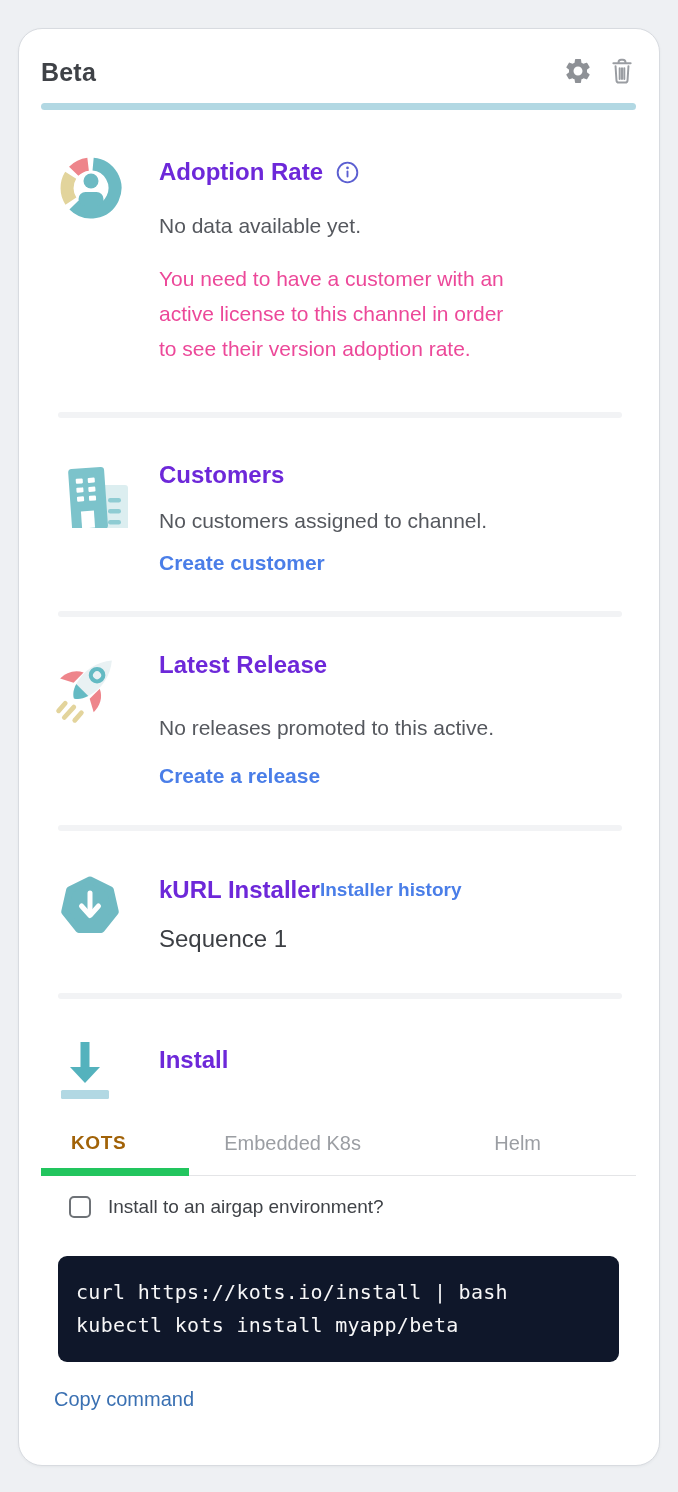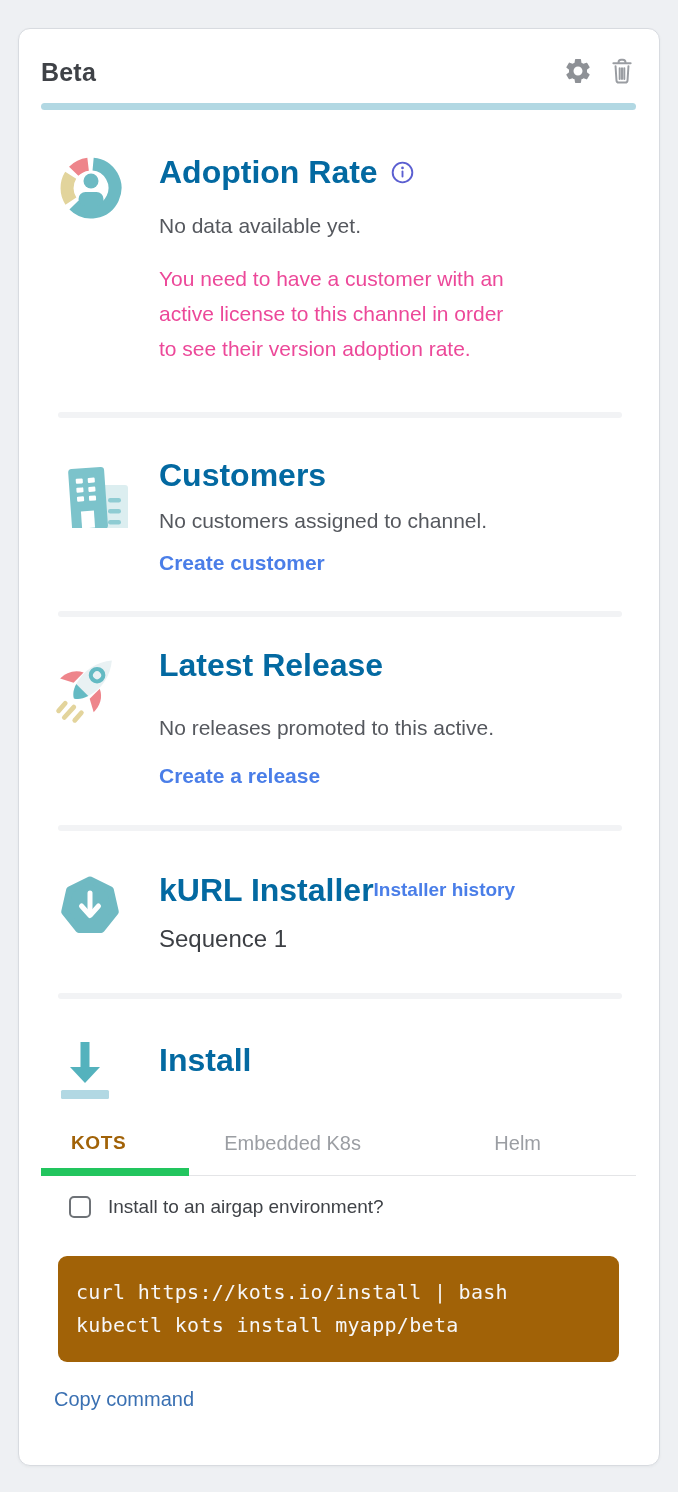--- a/index.html
+++ b/index.html
@@ -8,36 +8,36 @@
     background:#eef0f3;
     font-family:"Liberation Sans", sans-serif;
     color:#3f4247;
     overflow:hidden;
   }
   .card {
     position:absolute; left:18px; top:28px;
     width:642px; height:1438px;
     background:#ffffff;
     border:1px solid #d8dbe0;
-    border-radius:12px;
+    border-radius:24px;
     box-shadow:0 1px 3px rgba(40,50,60,.05);
     padding:26px 23px 0 22px;
     overflow:hidden;
   }
   
   .card-header { display:flex; align-items:center; justify-content:space-between; height:34px; }
   .channel-title { font-size:25px; font-weight:600; color:#3f4247; letter-spacing:.2px; }
   .header-actions { display:flex; align-items:center; gap:15px; }
   .icon-btn { background:none; border:none; cursor:pointer; padding:0; display:flex; align-items:center; }
   .accent-bar { margin-top:14px; height:7px; width:100%; border-radius:4px; background:#b2d8e3; }
 
   
   .section { display:flex; padding-left:17px; }
   .icon-col { flex:none; display:flex; justify-content:center; align-items:flex-start; }
-  .sec-title { font-size:32px; font-weight:600; color:#0369a1; line-height:34px; display:flex; align-items:center; }
+  .sec-title { font-size:24px; font-weight:600; color:#6d28d9; line-height:34px; display:flex; align-items:center; }
   .sec-empty { font-size:21px; color:#55585e; line-height:30px; }
   .sec-help { font-size:21px; color:#ec4899; line-height:35px; white-space:pre-line; width:470px; }
   .blue-link { font-size:21px; font-weight:600; color:#4a7ee8; text-decoration:none; line-height:30px; display:inline-block; cursor:pointer; }
   .divider { margin:0 0 0 17px; width:564px; height:6px; border-radius:3px; background:#f2f3f5; }
 
   .sec-adoption { margin-top:45px; }
   .sec-adoption .icon-col { width:66px; }
   .sec-adoption .text-col { margin-left:35px; }
   .sec-adoption .sec-empty { margin-top:22px; }
   .sec-adoption .sec-help { margin-top:20px; }
@@ -79,21 +79,21 @@
   .tab-helm { width:180px; }
   .tab-filler { flex:1; }
 
   
   .airgap-row { margin:20px 0 0 28px; display:flex; align-items:center; }
   .airgap-checkbox { appearance:none; -webkit-appearance:none; width:22px; height:22px;
     border:2px solid #6e7277; border-radius:5px; background:#fff; cursor:pointer; flex:none; }
   .airgap-label { margin-left:17px; font-size:19px; color:#3f4247; cursor:pointer; }
 
   
-  .code-block { margin:38px 0 0 17px; width:561px; background:#a16207; border-radius:9px;
+  .code-block { margin:38px 0 0 17px; width:561px; background:#0f172a; border-radius:9px;
     padding:20px 18px; }
   .code-line { font-family:"DejaVu Sans Mono", monospace; font-size:20px; letter-spacing:.3px;
     color:#f7f7f8; line-height:33px; white-space:pre; }
 
   .copy-link { display:inline-block; margin:23px 0 0 13px; font-size:20px; color:#3a70b2;
     text-decoration:none; line-height:28px; cursor:pointer; }
 </style>
 </head>
 <body>
 

